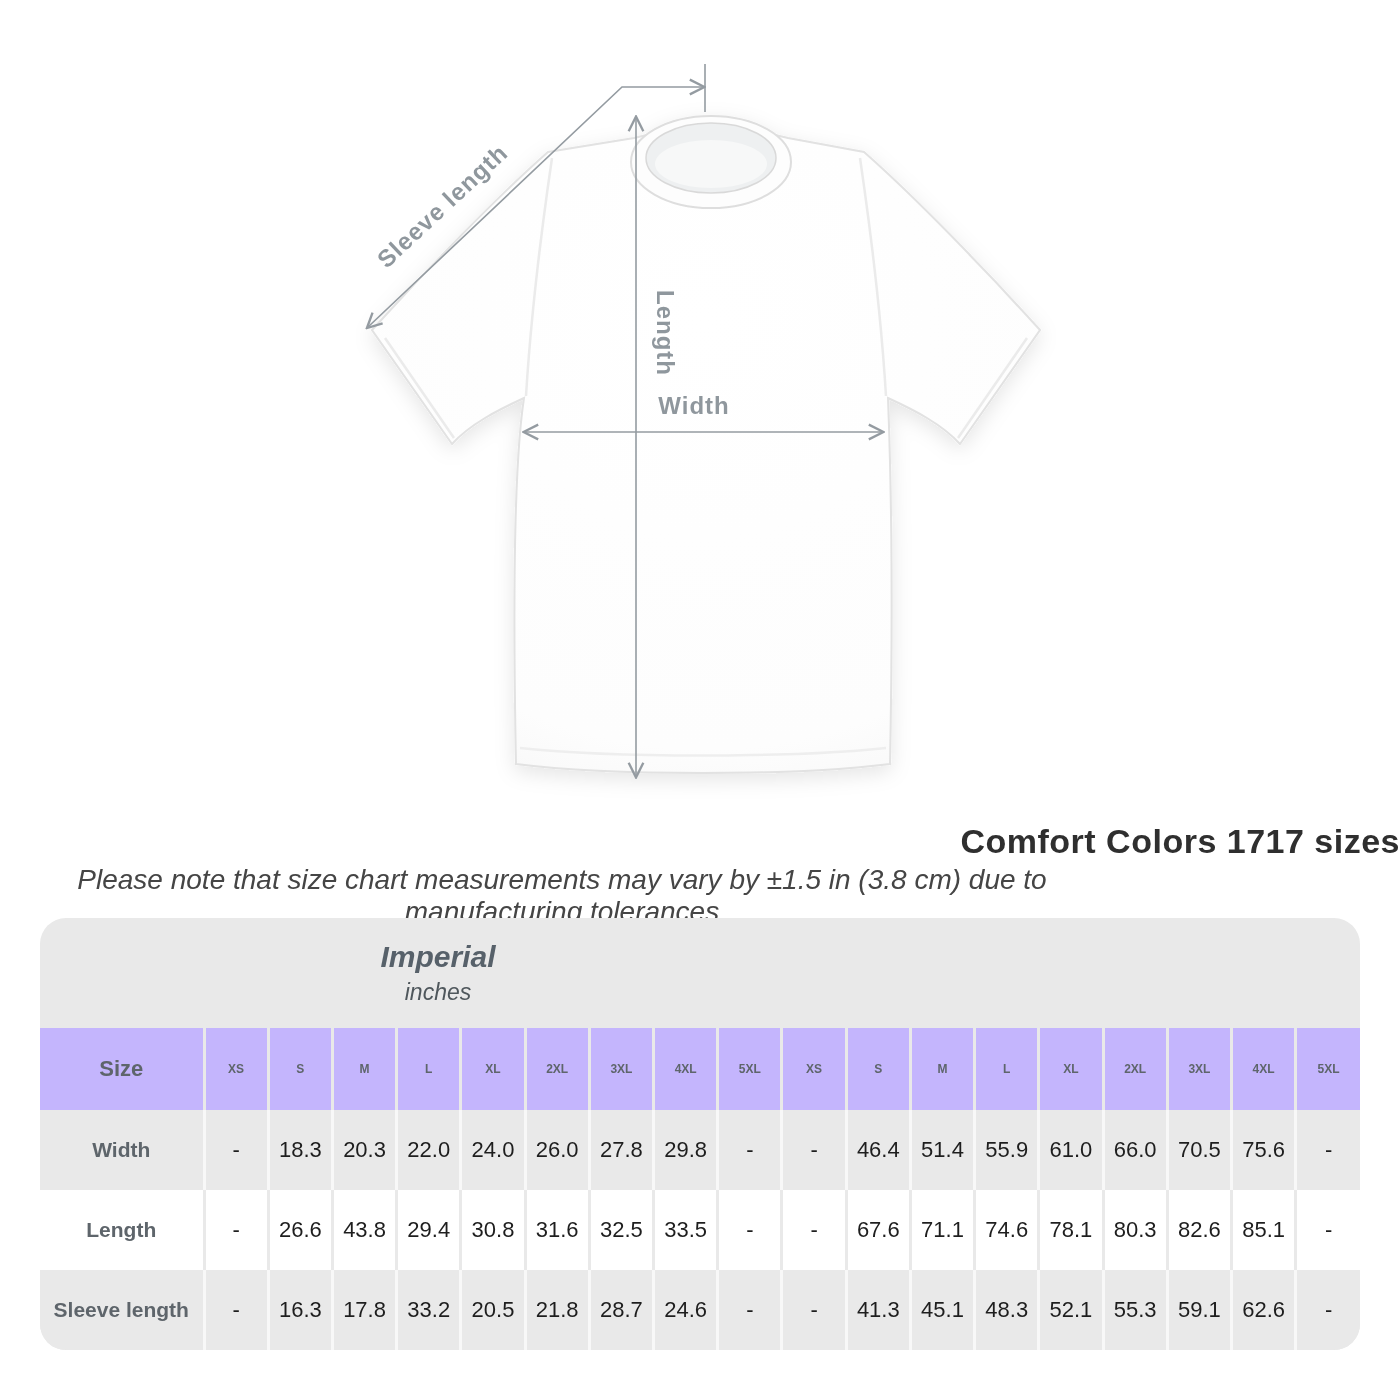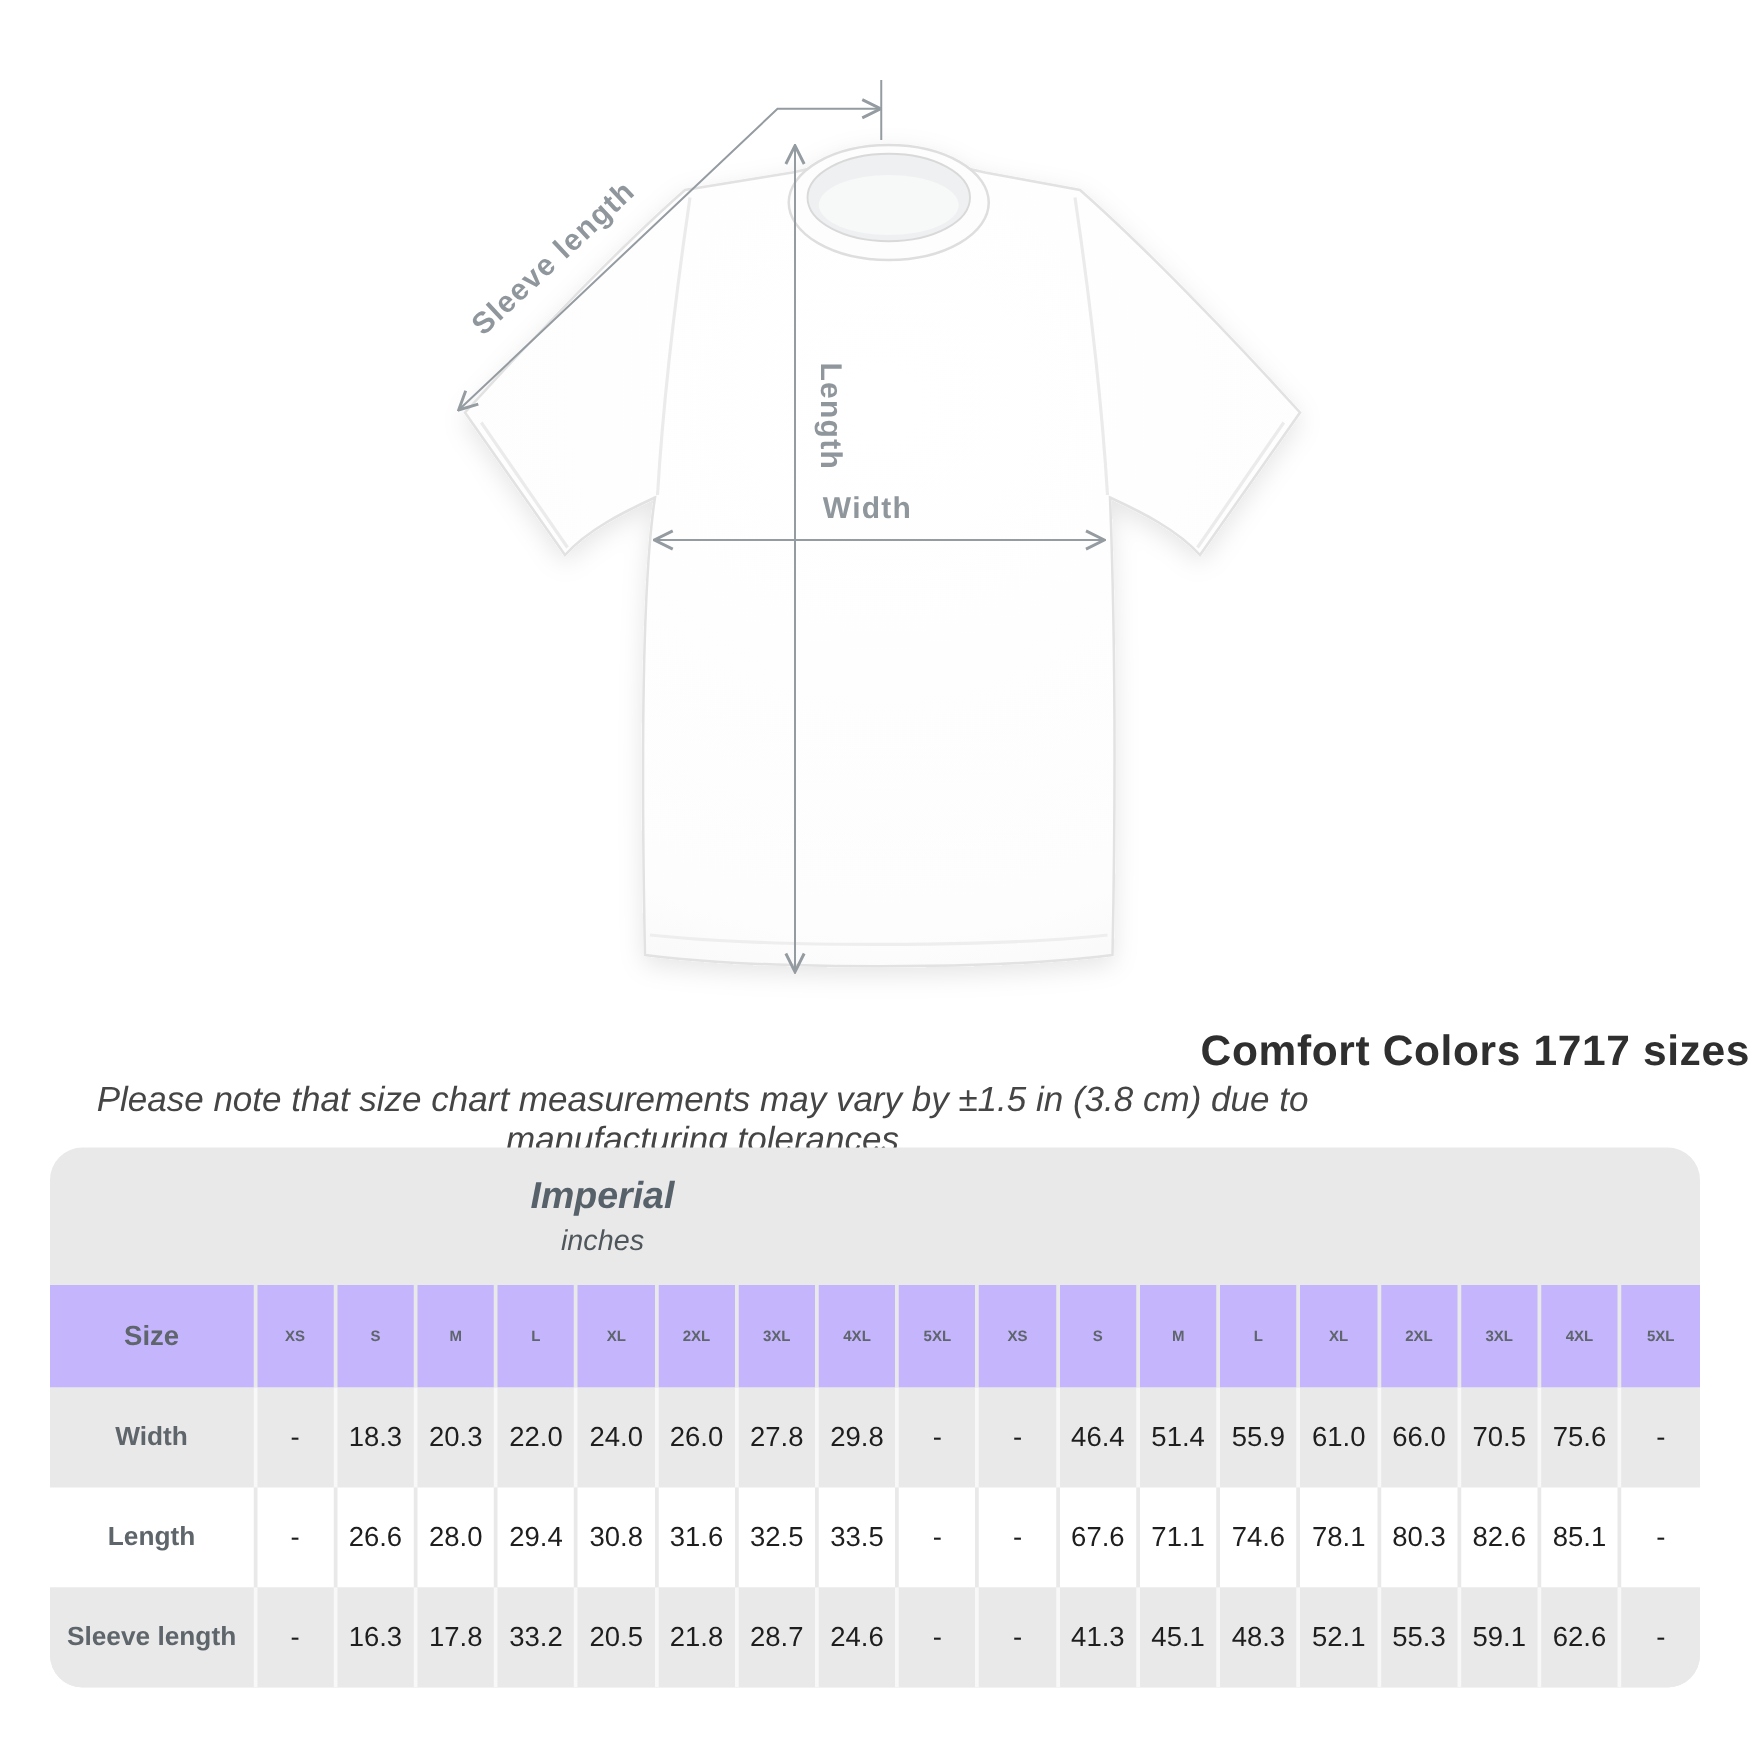--- a/index.html
+++ b/index.html
@@ -15,21 +15,21 @@
   .tolerance-note{
     position:absolute;top:864px;left:0;width:1124px;margin:0;
     text-align:center;font-style:italic;font-size:28px;color:#454545;
   }
   .table-wrap{
     position:absolute;top:918px;left:40px;width:1320px;height:432px;
     background:#e9e9e9;border-radius:26px;overflow:hidden;box-sizing:border-box;
   }
   .group-row{display:flex;height:110px;}
   .group{display:flex;flex-direction:column;align-items:center;justify-content:center;box-sizing:border-box;}
-  .group-imperial{width:740px;padding-left:56px;margin-left:44px;}
+  .group-imperial{width:740px;padding-left:56px;}
   .group-metric{flex:1;}
   .group-label{font-size:30px;font-weight:bold;font-style:italic;color:#57616a;line-height:1.15;}
   .group-unit{font-size:23px;font-style:italic;color:#4f575c;margin-top:4px;}
   table.size-table{width:1320px;border-collapse:collapse;table-layout:fixed;}
   .size-table col.label-col{width:164px;}
   .size-table th,.size-table td{
     padding:0;text-align:center;vertical-align:middle;
   }
   .size-table thead tr{background:#c4b5fd;height:82px;}
   .size-table tr.row-gray{background:#e9e9e9;height:80px;}
@@ -163,21 +163,21 @@
         <td>61.0</td>
         <td>66.0</td>
         <td>70.5</td>
         <td>75.6</td>
         <td>-</td>
       </tr>
       <tr class="row-white">
         <th class="row-label">Length</th>
         <td>-</td>
         <td>26.6</td>
-        <td>28.0</td>
+        <td>43.8</td>
         <td>29.4</td>
         <td>30.8</td>
         <td>31.6</td>
         <td>32.5</td>
         <td>33.5</td>
         <td>-</td>
         <td>-</td>
         <td>67.6</td>
         <td>71.1</td>
         <td>74.6</td>

